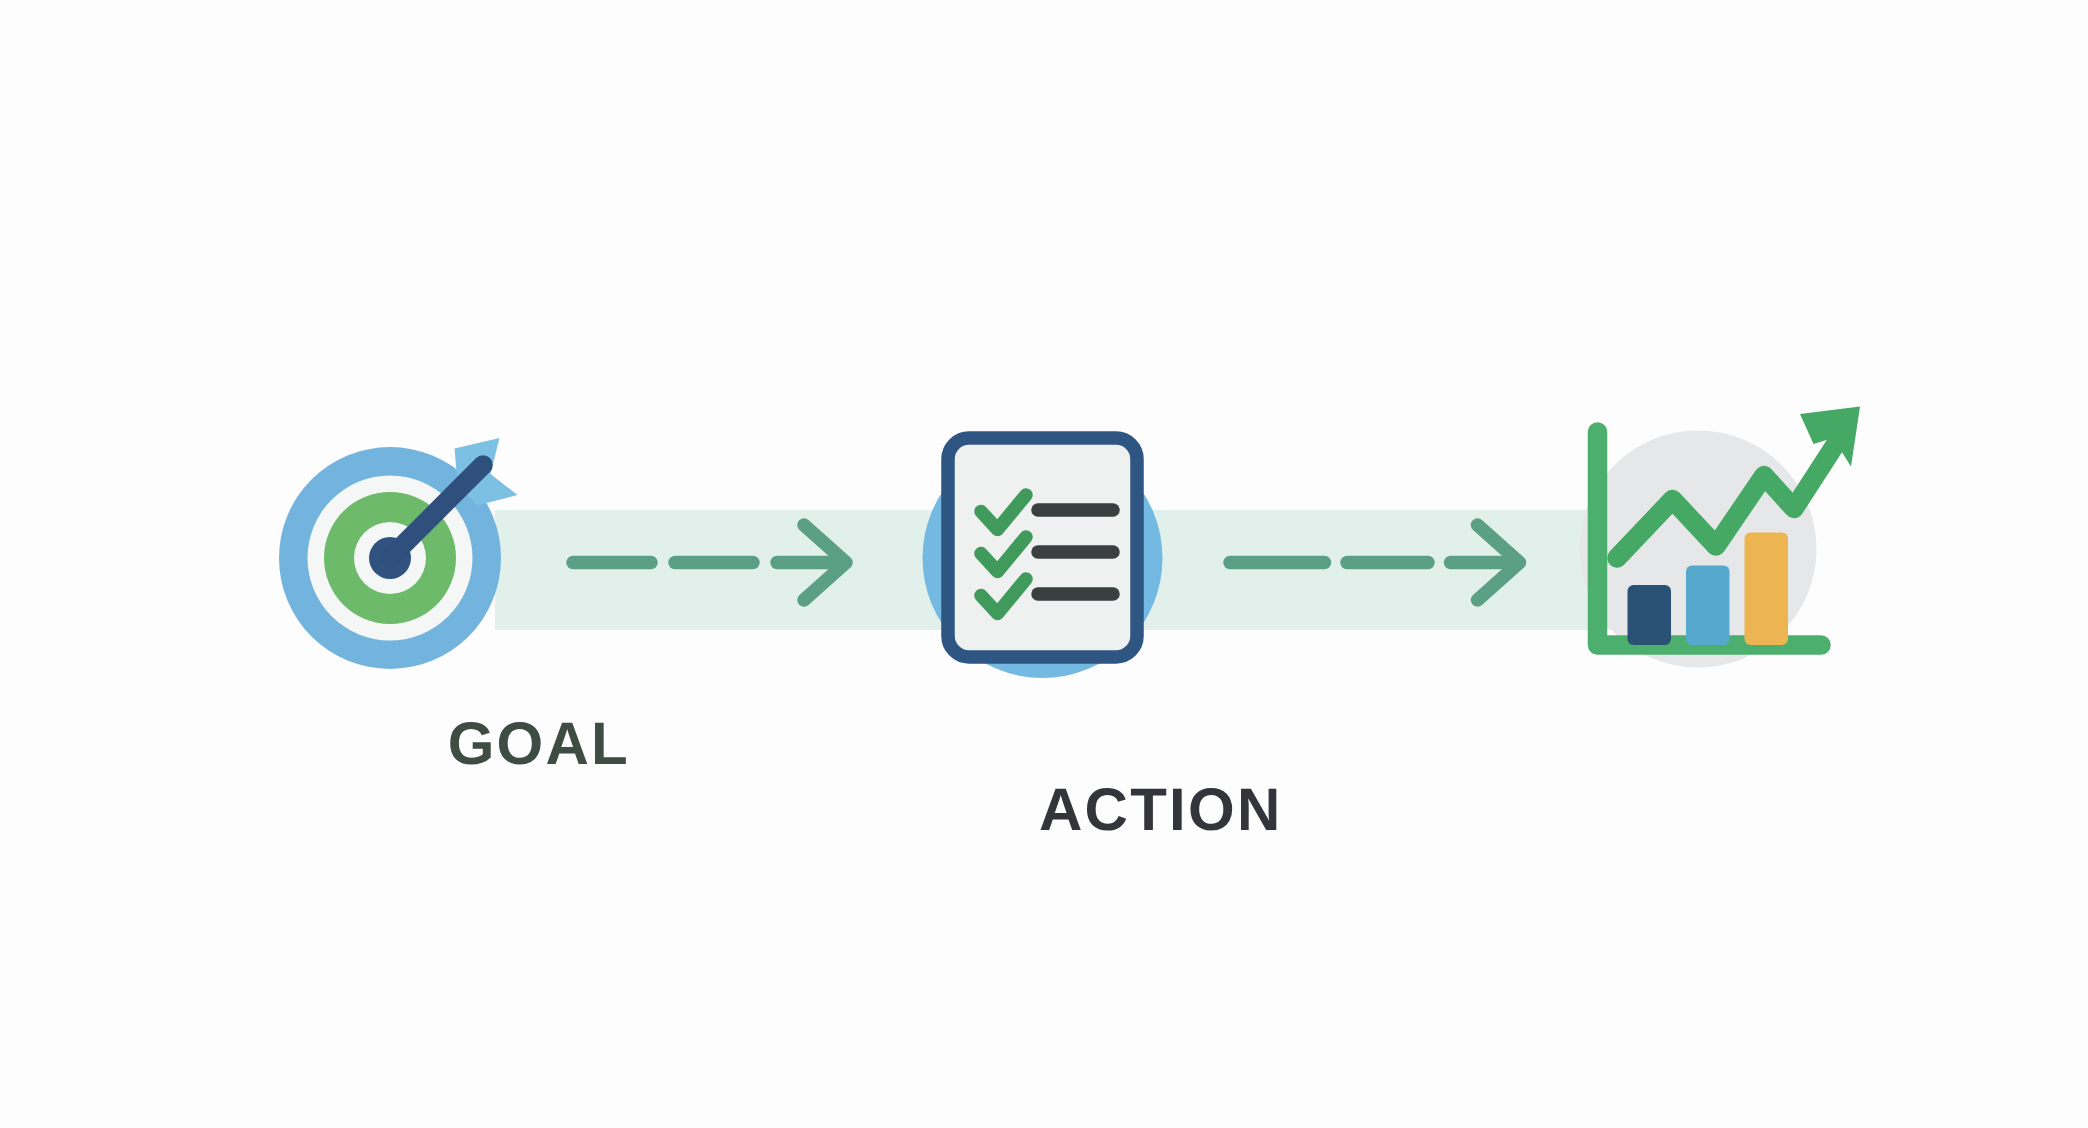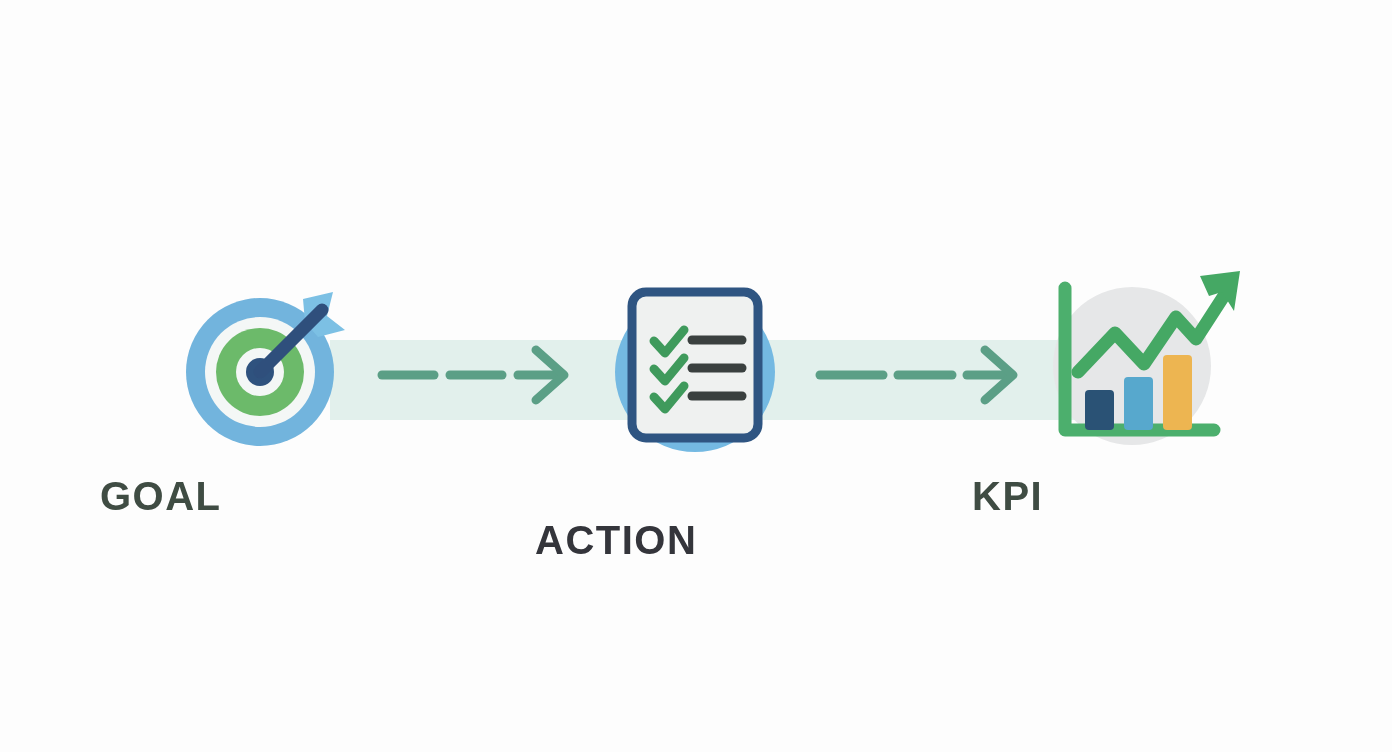--- a/index.html
+++ b/index.html
@@ -22,21 +22,21 @@
   }
   .stage-svg {
     position: absolute;
     top: 0;
     left: 0;
     width: 1392px;
     height: 752px;
   }
   .stage-label {
     position: absolute;
-    text-align: left;
+    text-align: right;
     font-family: "Liberation Sans", sans-serif;
     font-weight: bold;
     font-size: 40px;
     letter-spacing: 1.5px;
     line-height: 1;
     white-space: nowrap;
     user-select: none;
   }
   #label-goal {
     left: 100px;
@@ -121,15 +121,14 @@
 
       <polyline points="1078,372 1115,333 1144,364 1176,317 1196,339 1229,288" fill="none" stroke="#45a864" stroke-width="13" stroke-linecap="round" stroke-linejoin="round"></polyline>
       <path d="M1200,276 L1240,271 L1234,311 L1222,292 L1209,296 Z" fill="#45a864"></path>
     </g>
   </svg>
 
   <div class="stage-label" id="label-goal">GOAL</div>
 
   <div class="stage-label" id="label-action">ACTION</div>
 
-  <div class="stage-label" id="label-kpi">KPI</div>
 
 </div>
 
 </body></html>

